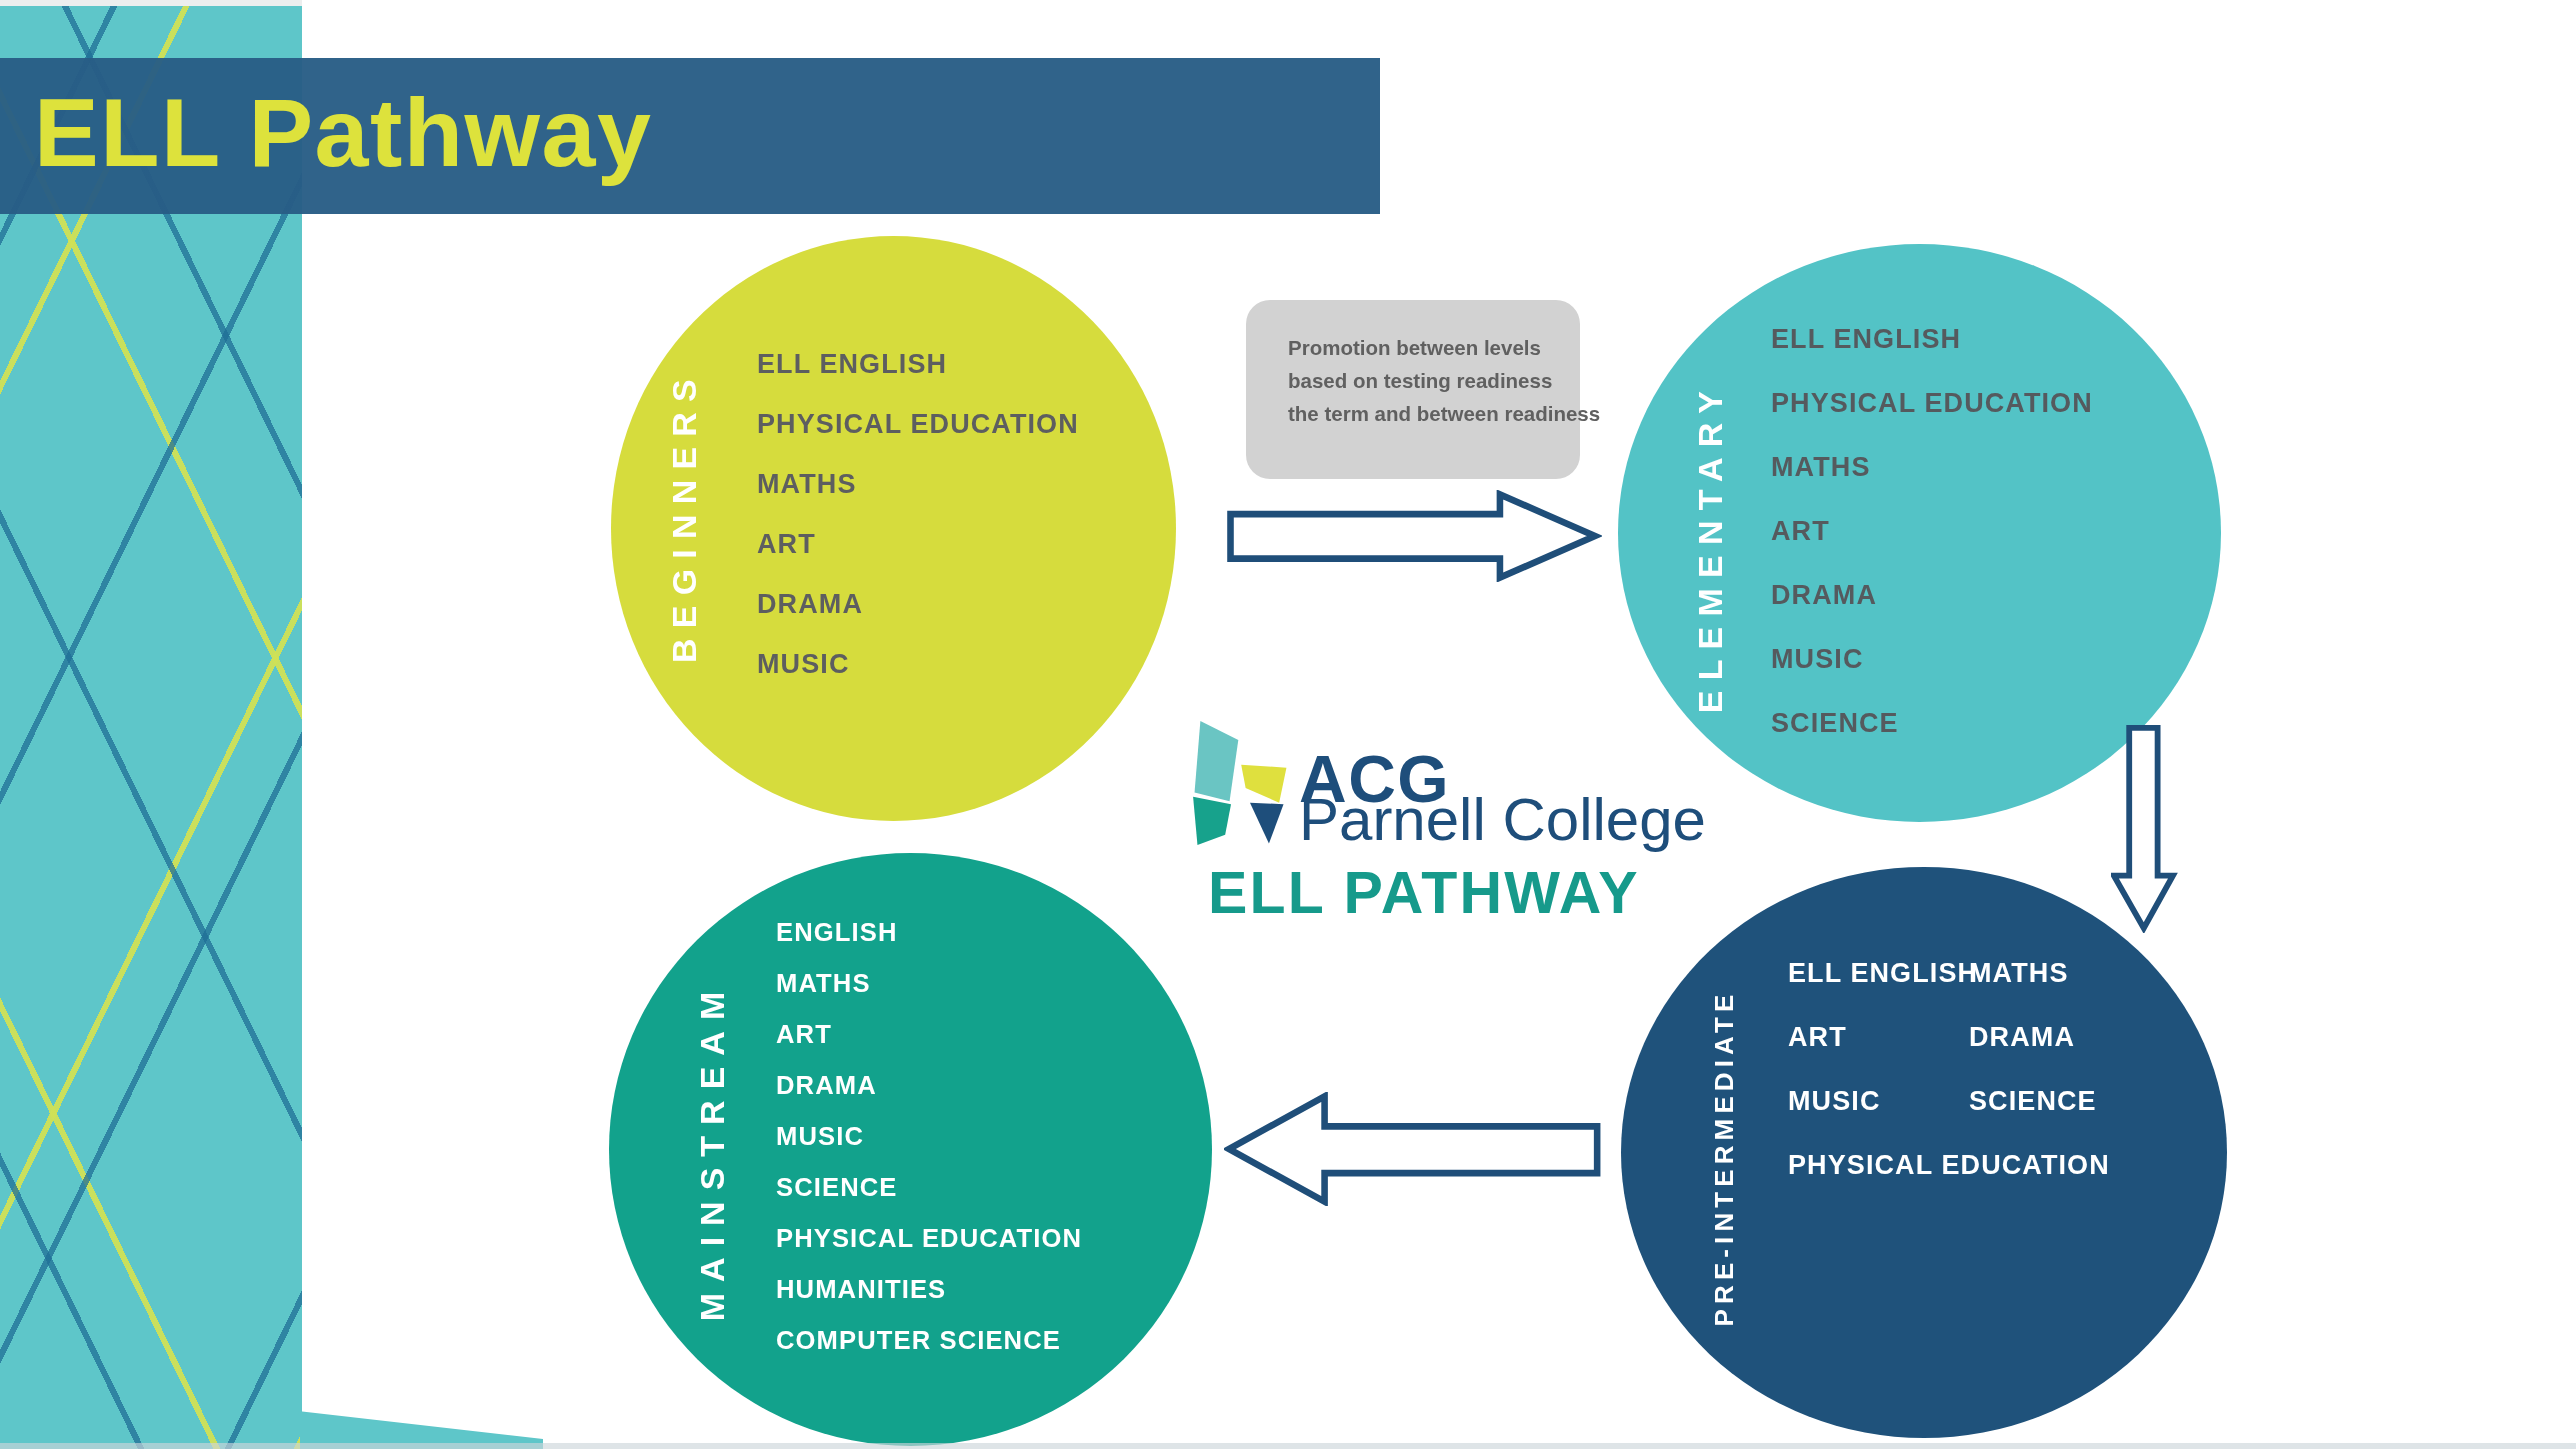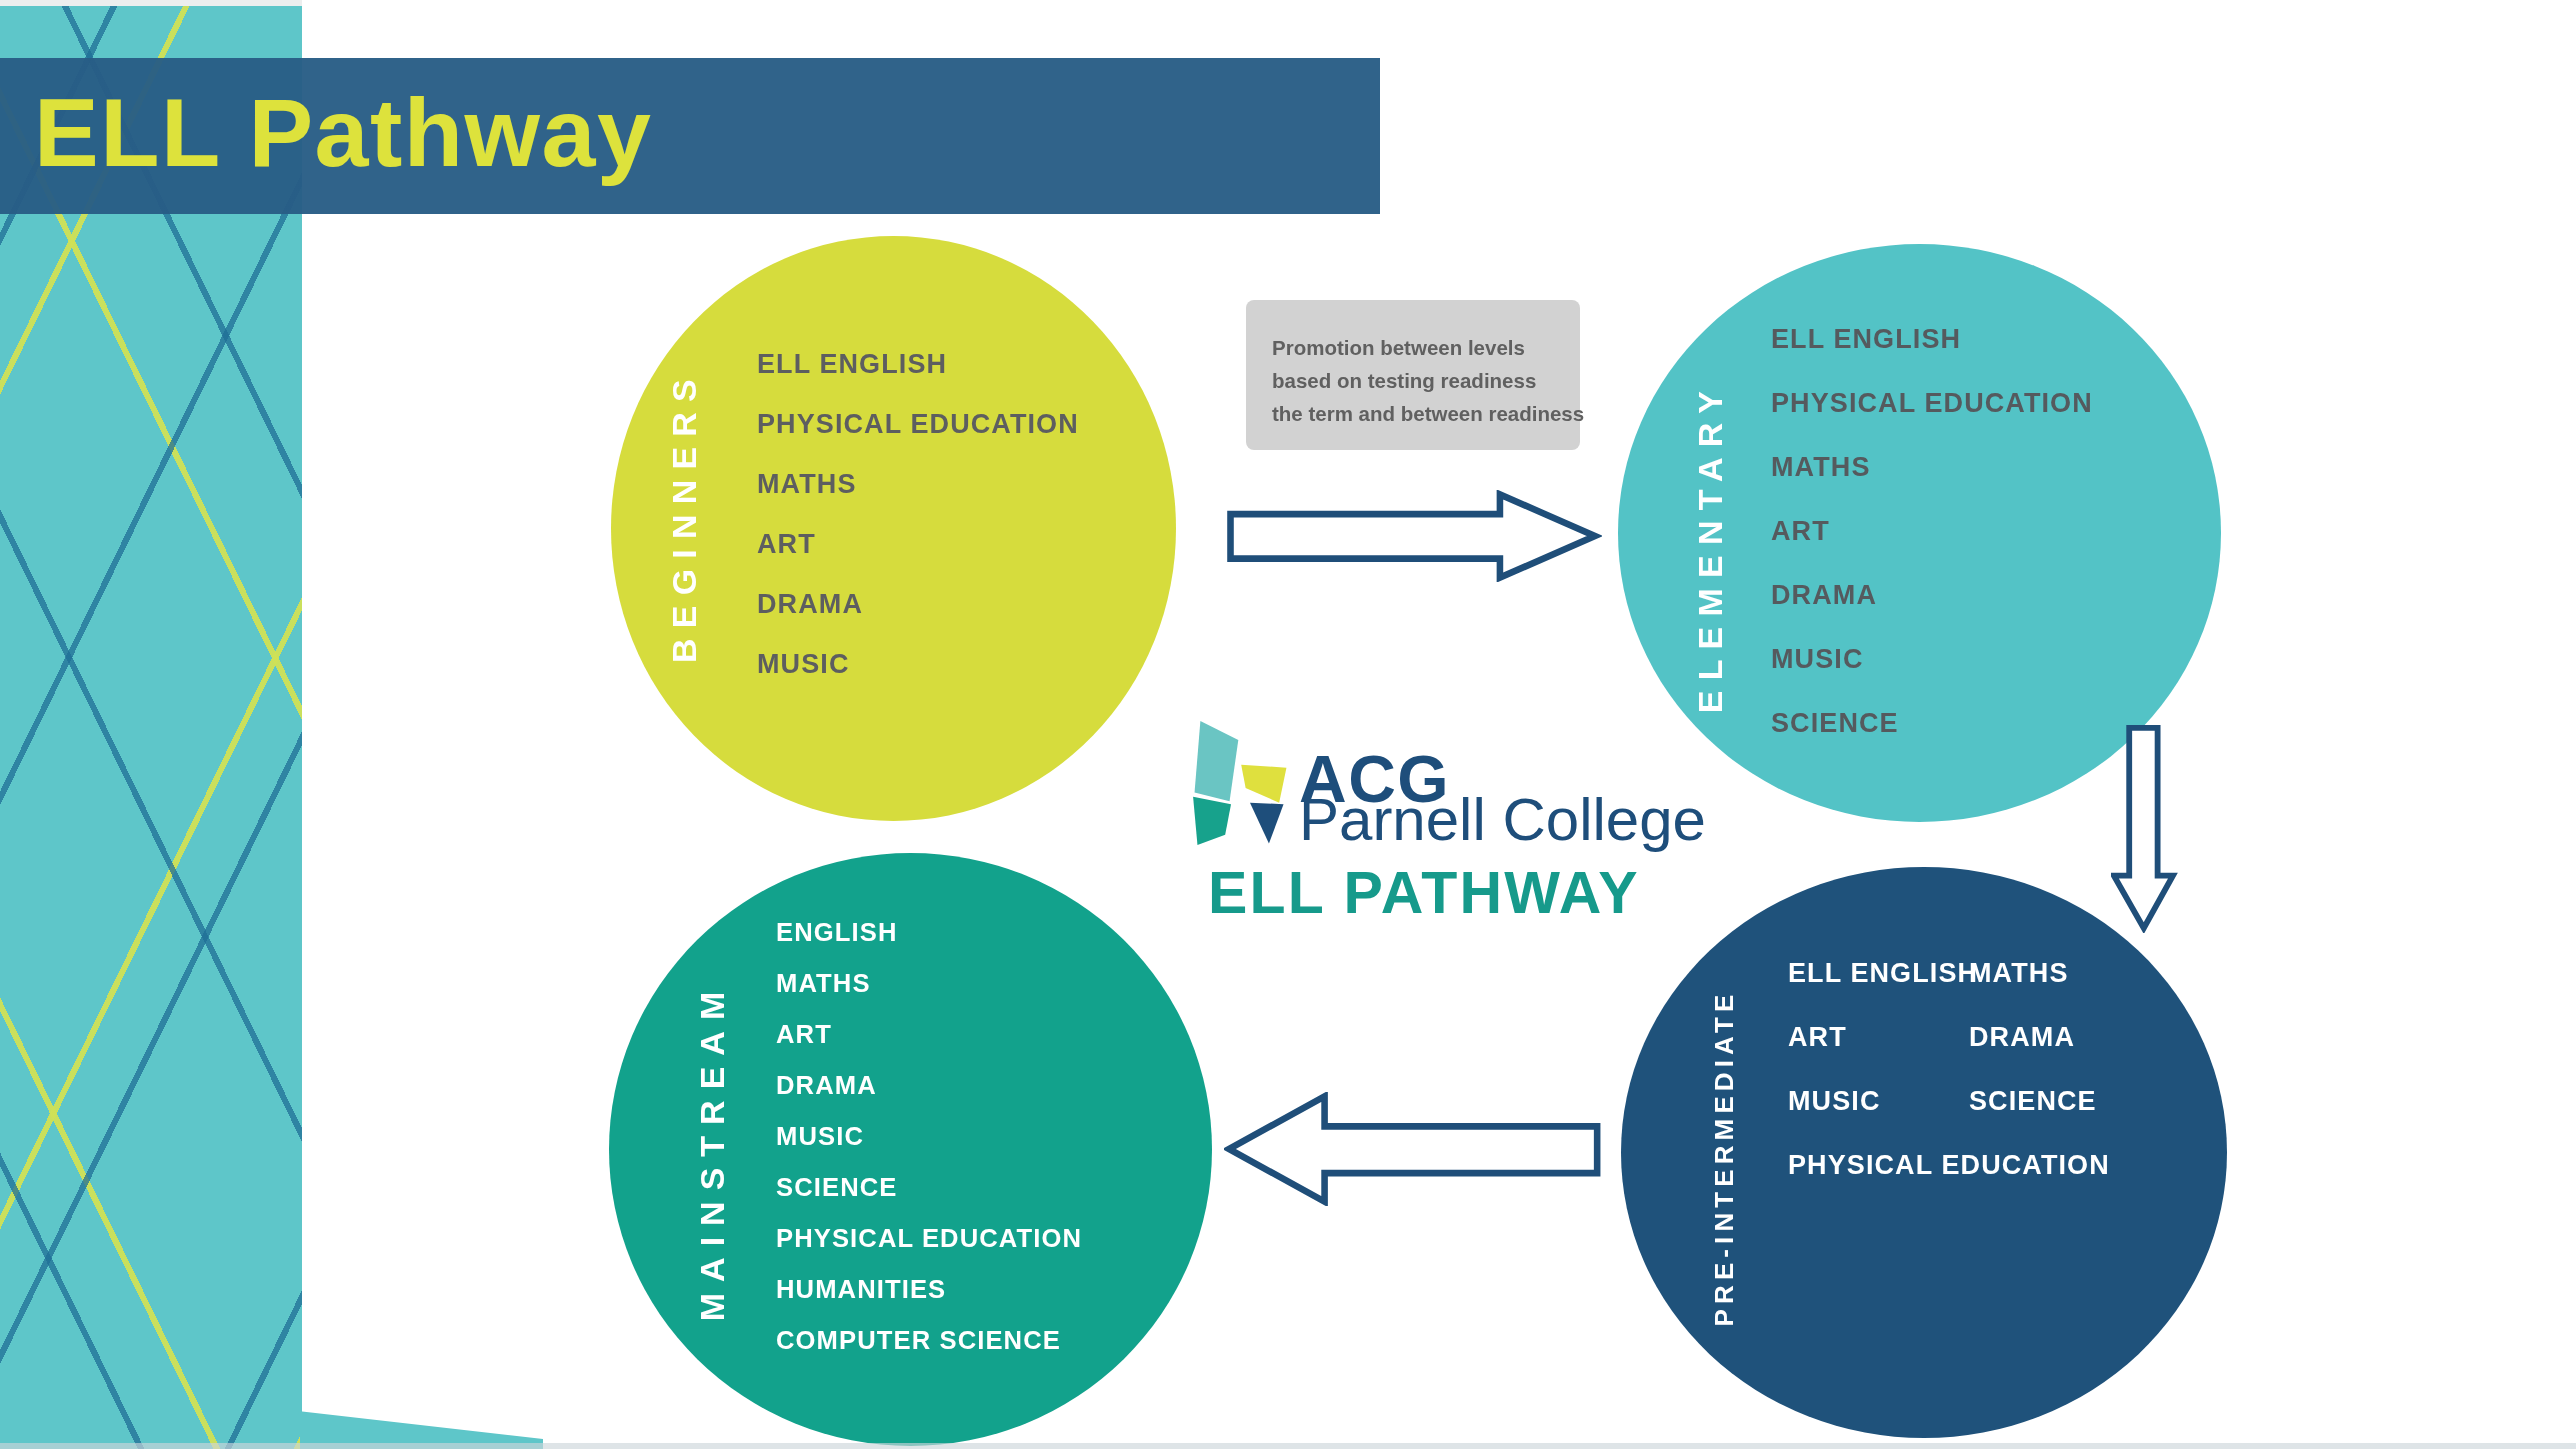--- a/index.html
+++ b/index.html
@@ -58,22 +58,22 @@
     display:grid;grid-template-columns:181px auto;
   }
   .ls-preint .full{grid-column:1 / 3;}
   .preint-notes{
     position:absolute;left:1788px;top:1210px;width:410px;
     font-size:25px;font-weight:bold;line-height:47px;color:#ffffff;letter-spacing:0.4px;
   }
   .preint-notes .note-para + .note-para{margin-top:25px;}
   
   .note-box{
-    position:absolute;left:1246px;top:300px;width:334px;height:150px;border-radius:8px;
-    background:#d2d2d2;box-sizing:border-box;padding:31px 0 0 26px;
+    position:absolute;left:1246px;top:300px;width:334px;height:179px;border-radius:24px;
+    background:#d2d2d2;box-sizing:border-box;padding:31px 0 0 42px;
   }
   .note-box .note-line{font-size:20.5px;font-weight:bold;line-height:33px;color:#606060;white-space:nowrap;}
   
   .arrow{position:absolute;}
   
   .logo-mark{position:absolute;left:1193px;top:721px;width:95px;height:124px;}
   .logo-acg{position:absolute;left:1299px;top:754px;font-size:66px;line-height:50px;font-weight:bold;color:#1e4e7b;letter-spacing:1.5px;}
   .logo-college{position:absolute;left:1299px;top:796px;font-size:60px;line-height:47px;font-weight:500;color:#1e4e7b;}
   .logo-sub{position:absolute;left:1208px;top:864px;font-size:59px;line-height:59px;font-weight:bold;color:#169a8b;letter-spacing:2.2px;white-space:nowrap;}
 </style>

